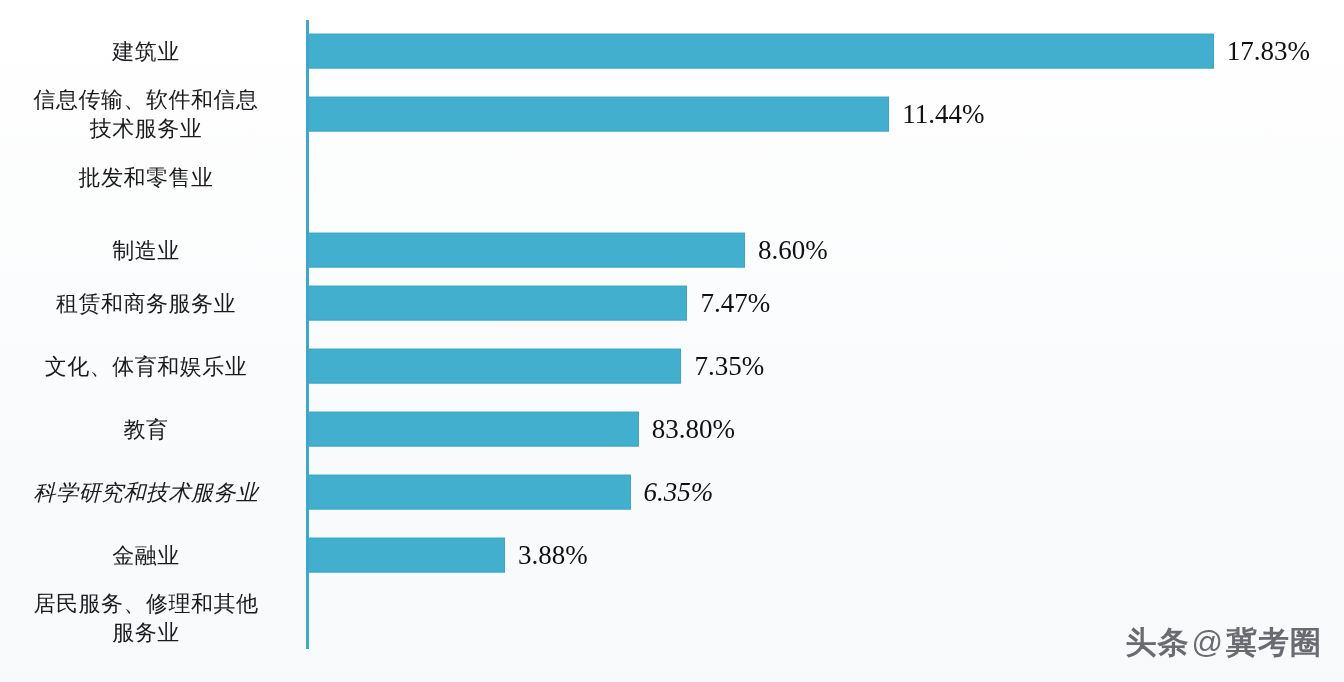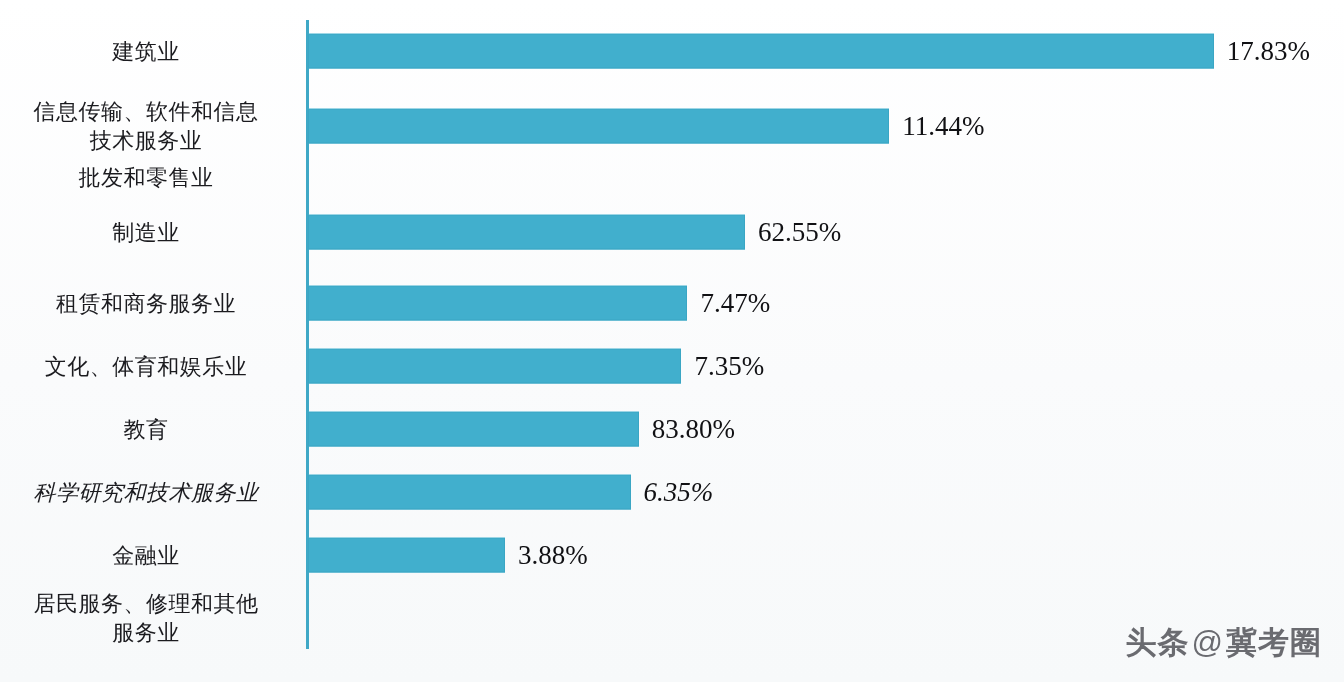--- a/index.html
+++ b/index.html
@@ -118,38 +118,38 @@
     <div class="axis-line" style="top: 20px; height: 629px; left: 306px; background: rgb(63, 168, 198);"></div>
 
     <div class="bar-row" style="top: 20px; height: 62.9px;">
       <div class="cat-label" style="color: rgb(27, 27, 31);">建筑业</div>
       <div class="bar-track">
         <div class="bar" style="width: 905.764px; background: rgb(65, 175, 205);"></div>
         <div class="bar-value">17.83%</div>
       </div>
     </div>
 
-    <div class="bar-row" style="top: 82.9px; height: 62.9px; margin-top: 12px;">
+    <div class="bar-row" style="top: 82.9px; height: 62.9px;">
       <div class="cat-label" style="color: rgb(27, 27, 31);">信息传输、软件和信息
 技术服务业</div>
       <div class="bar-track">
         <div class="bar" style="width: 581.152px; background: rgb(65, 175, 205);"></div>
         <div class="bar-value">11.44%</div>
       </div>
     </div>
 
     <div class="bar-row" style="top: 145.8px; height: 62.9px;">
       <div class="cat-label" style="color: rgb(27, 27, 31);">批发和零售业</div>
     </div>
 
-    <div class="bar-row" style="top: 201px; height: 62.9px;">
+    <div class="bar-row" style="top: 219px; height: 62.9px;">
       <div class="cat-label" style="color: rgb(27, 27, 31);">制造业</div>
       <div class="bar-track">
         <div class="bar" style="width: 436.88px; background: rgb(65, 175, 205);"></div>
-        <div class="bar-value">62.55%</div>
+        <div class="bar-value">8.60%</div>
       </div>
     </div>
 
     <div class="bar-row" style="top: 271.6px; height: 62.9px;">
       <div class="cat-label" style="color: rgb(27, 27, 31);">租赁和商务服务业</div>
       <div class="bar-track">
         <div class="bar" style="width: 379.476px; background: rgb(65, 175, 205);"></div>
         <div class="bar-value">7.47%</div>
       </div>
     </div>

